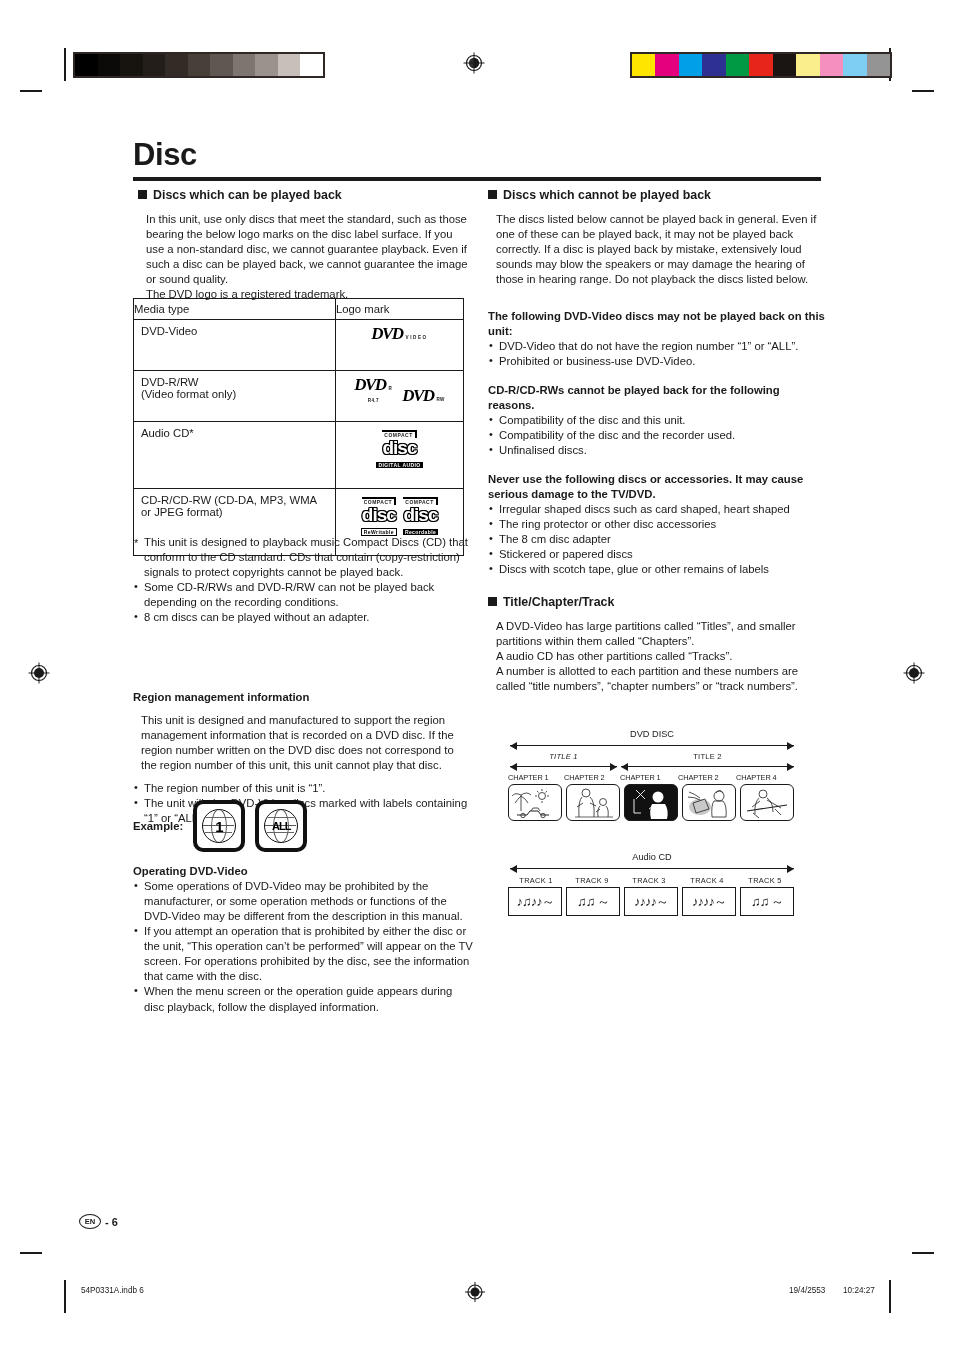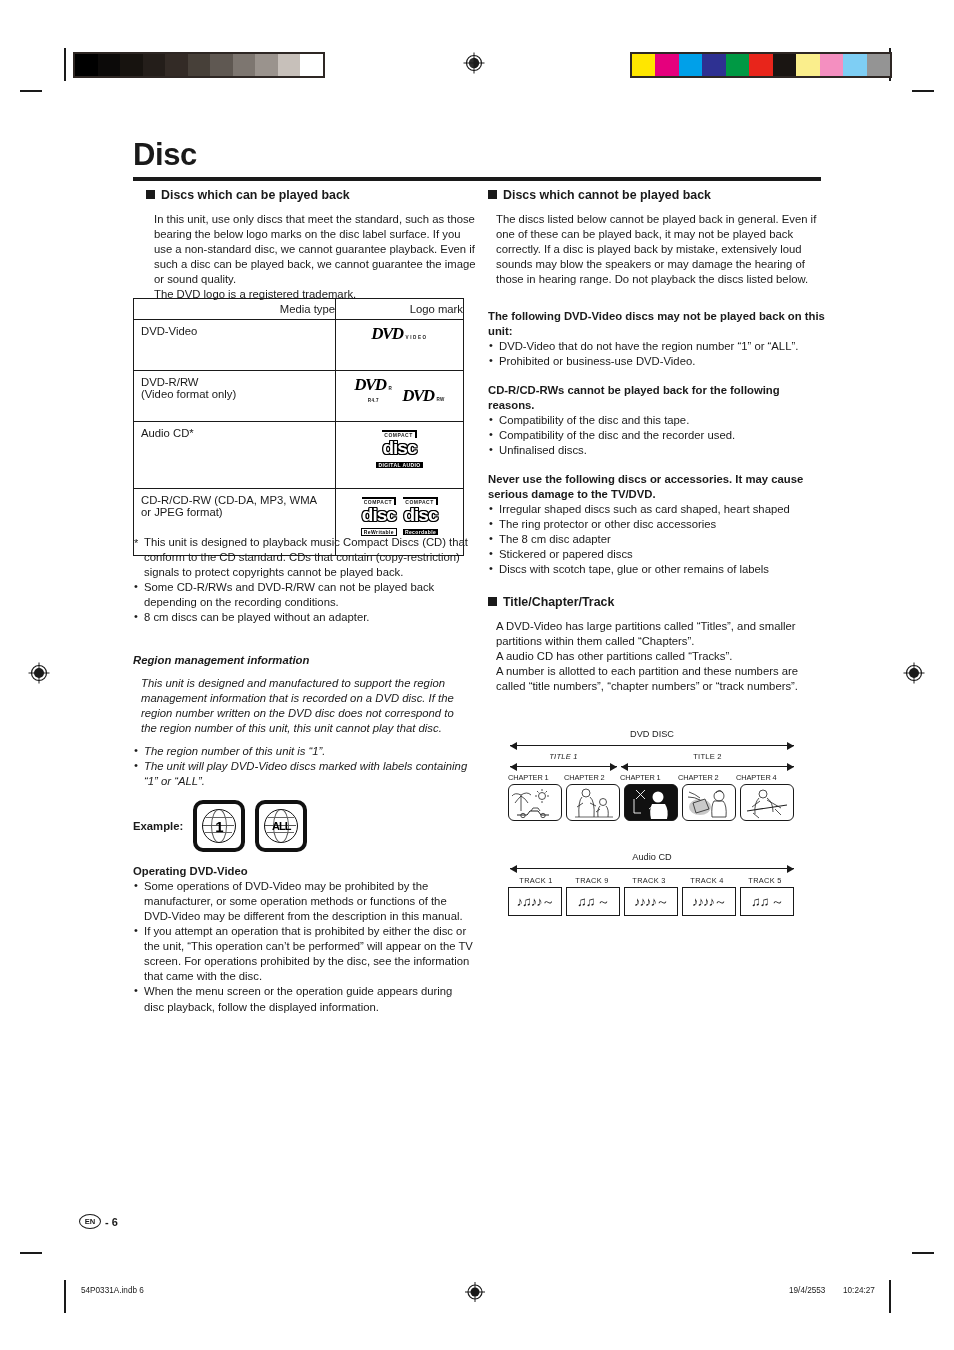--- a/index.html
+++ b/index.html
@@ -18,21 +18,21 @@
   .reg-mark{position:absolute;width:22px;height:22px;}
 
   
   .title{
     position:absolute;font-size:31px;font-weight:bold;letter-spacing:-0.4px;
     color:#1a1a1a;line-height:1;
   }
   .rule{position:absolute;background:#1a1a1a;}
 
   .col{position:absolute;width:340px;}
-  .col-left{left:146px;top:188px;}
+  .col-left{left:138px;top:188px;}
   .col-right{left:488px;top:188px;}
 
   h2.sec{
     font-size:12.4px;font-weight:bold;margin:0 0 2px 0;line-height:1.25;
     display:flex;align-items:baseline;gap:6px;
   }
   h2.sec .sq{display:inline-block;width:9px;height:9px;background:#1a1a1a;flex:0 0 auto;}
   h3.sub{font-size:11.3px;font-weight:bold;margin:0;line-height:1.32;}
   p.body{font-size:11.3px;margin:8px;line-height:1.335;}
   .gap14{height:14px;}
@@ -45,21 +45,21 @@
   .indent{padding-left:14px;}
 
   
   table.media{
     position:absolute;left:133px;top:298px;width:331px;
     border-collapse:collapse;font-size:11.3px;
   }
   table.media td,table.media th{
     border:1px solid #1a1a1a;padding:5px 7px;vertical-align:top;font-weight:normal;
   }
-  table.media th{text-align:right;padding:4px 0;}
+  table.media th{text-align:left;padding:4px 0;}
   td.logo{width:113px;text-align:center;vertical-align:middle;padding:4px;}
   td.mt{height:40px;}
 
   
   .dvdlogo{display:inline-block;text-align:center;line-height:1;}
   .dvdlogo .dtop{
     font-family:"Liberation Serif", serif;font-weight:bold;font-style:italic;
     font-size:17px;letter-spacing:-1.6px;color:#000;line-height:1;
   }
   .dvdlogo .dbar{height:4px;background:#000;border-radius:50%/100%;margin:0 auto;}
@@ -264,21 +264,21 @@
   <div class="col" style="left:133px;top:535px;width:340px;">
     <ul class="bul star">
       <li>This unit is designed to playback music Compact Discs (CD) that conform to the CD standard. CDs that contain (copy-restriction) signals to protect copyrights cannot be played back.</li>
     </ul>
     <ul class="bul">
       <li>Some CD-R/RWs and DVD-R/RW can not be played back depending on the recording conditions.</li>
       <li>8 cm discs can be played without an adapter.</li>
     </ul>
   </div>
 
-  <div class="col" style="left:133px;top:653px;width:340px;font-style:italic;">
+  <div class="col" style="left:133px;top:690px;width:340px;">
     <h3 class="sub">Region management information</h3>
     <p class="body">This unit is designed and manufactured to support the region management information that is recorded on a DVD disc. If the region number written on the DVD disc does not correspond to the region number of this unit, this unit cannot play that disc.</p>
     <ul class="bul">
       <li>The region number of this unit is “1”.</li>
       <li>The unit will play DVD-Video discs marked with labels containing “1” or “ALL”.</li>
     </ul>
   </div>
 
   <div class="region-row">
     <span class="lbl">Example:</span>
@@ -319,21 +319,21 @@
     <h3 class="sub">The following DVD-Video discs may not be played back on this unit:</h3>
     <ul class="bul">
       <li>DVD-Video that do not have the region number “1” or “ALL”.</li>
       <li>Prohibited or business-use DVD-Video.</li>
     </ul>
 
     <div class="gap14"></div>
 
     <h3 class="sub">CD-R/CD-RWs cannot be played back for the following reasons.</h3>
     <ul class="bul">
-      <li>Compatibility of the disc and this tape.</li>
+      <li>Compatibility of the disc and this unit.</li>
       <li>Compatibility of the disc and the recorder used.</li>
       <li>Unfinalised discs.</li>
     </ul>
 
     <div class="gap14"></div>
 
     <h3 class="sub">Never use the following discs or accessories. It may cause serious damage to the TV/DVD.</h3>
     <ul class="bul">
       <li>Irregular shaped discs such as card shaped, heart shaped</li>
       <li>The ring protector or other disc accessories</li>

